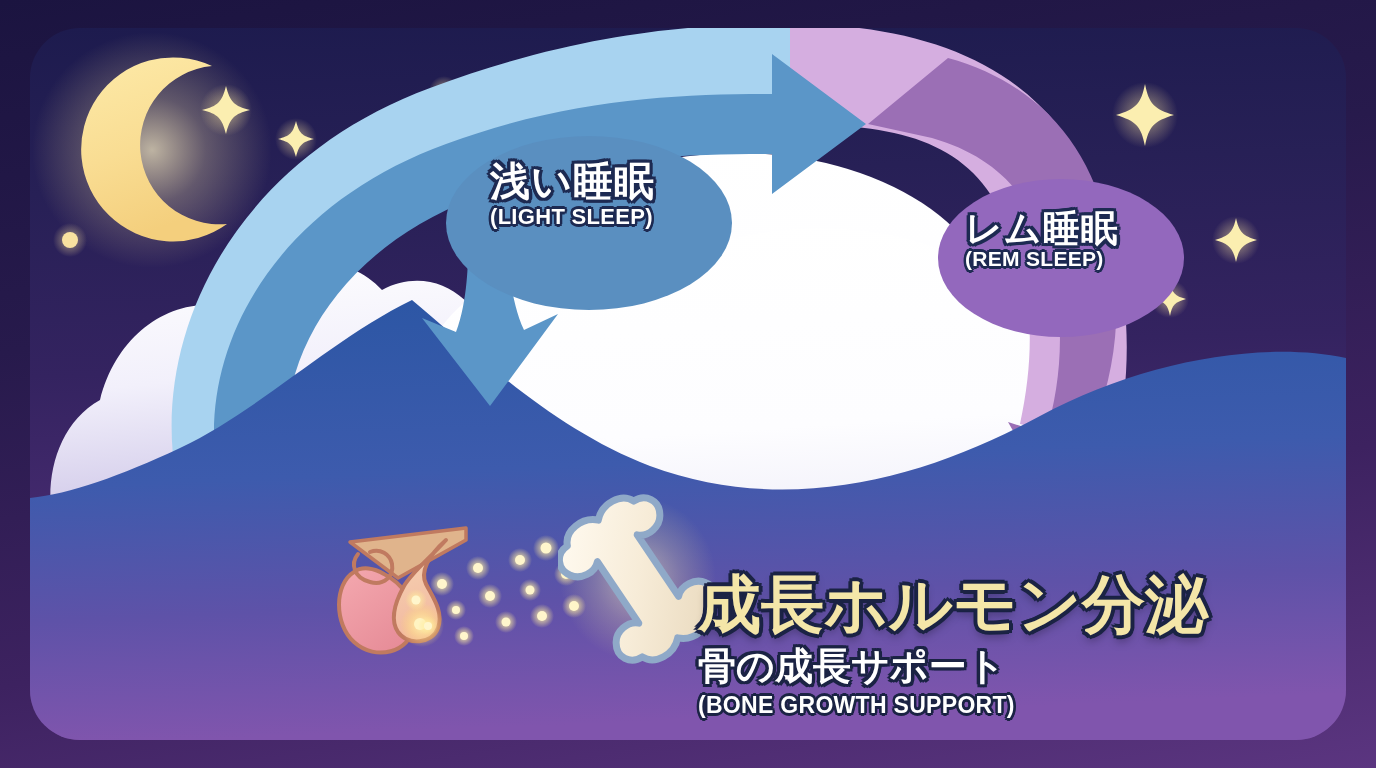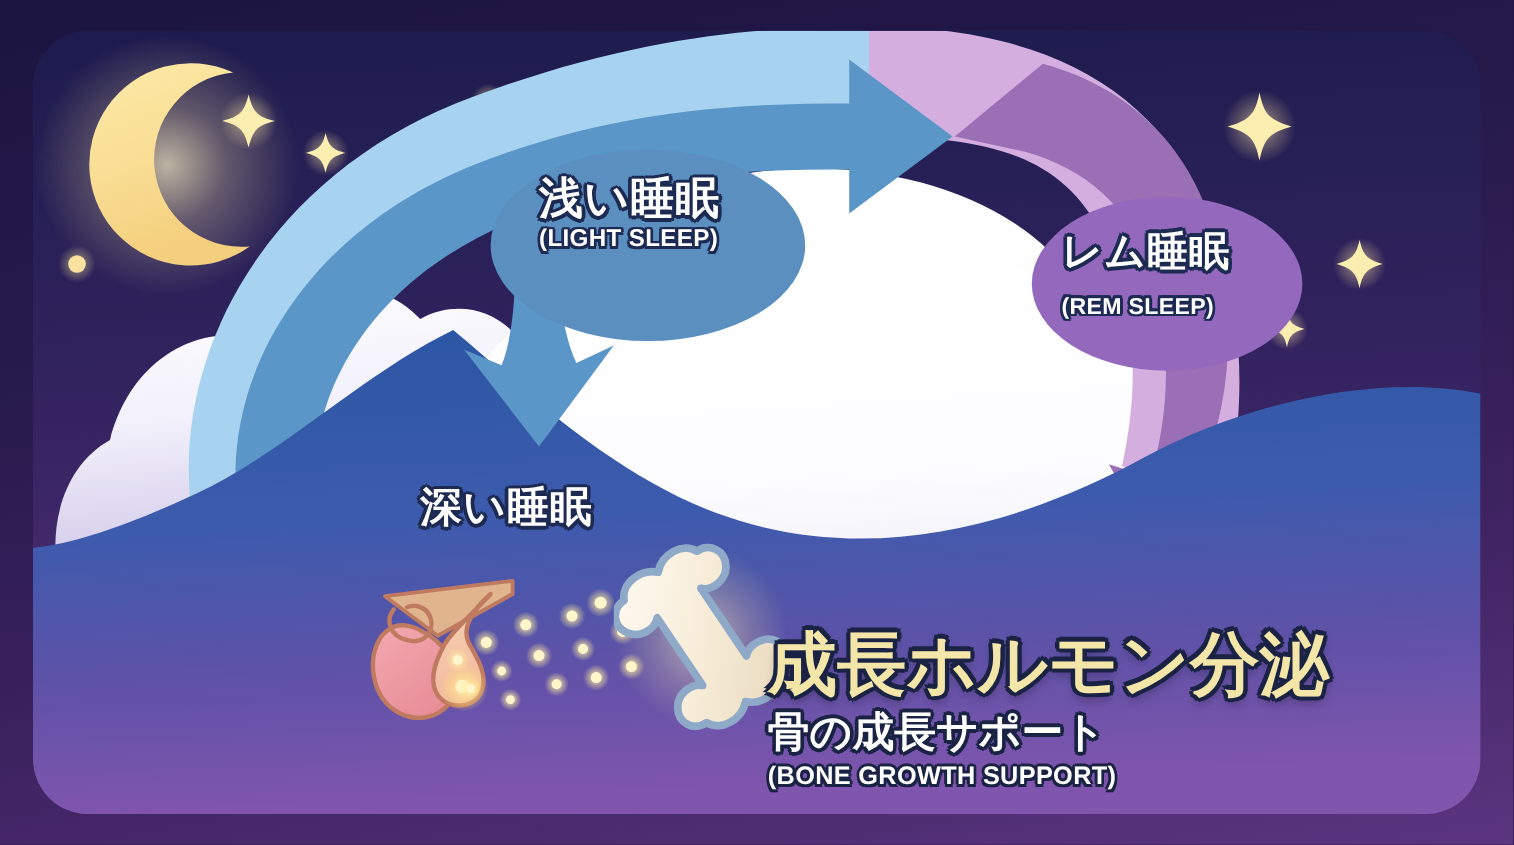--- a/index.html
+++ b/index.html
@@ -42,21 +42,21 @@
       -2.6px 0 0 #1d2a52, 2.6px 0 0 #1d2a52,
        0 -2.6px 0 #1d2a52, 0 2.6px 0 #1d2a52;
   }
   
   #light-sleep-label{left:460px;top:133px;width:190px;}
   #light-sleep-label .jp{font-size:40px;}
   #light-sleep-label .en{font-size:22px;margin-top:4px;}
   
   #rem-sleep-label{left:935px;top:182px;width:190px;}
   #rem-sleep-label .jp{font-size:37px;}
-  #rem-sleep-label .en{font-size:21px;margin-top:20px;}
+  #rem-sleep-label .en{font-size:21px;margin-top:0;}
   
   #deep-sleep-label{left:352px;top:415px;width:190px;}
   #deep-sleep-label .jp{font-size:38px;}
   #deep-sleep-label .en{font-size:22px;margin-top:4px;}
   
   #headline{
     position:absolute;left:668px;top:543px;width:590px;text-align:left;
     user-select:none;
   }
   #headline .hl-main{
@@ -379,21 +379,20 @@
       <span class="jp">浅い睡眠</span>
       <span class="en">(LIGHT SLEEP)</span>
     </div>
 
     <div class="lbl" id="rem-sleep-label">
       <span class="jp">レム睡眠</span>
       <span class="en">(REM SLEEP)</span>
     </div>
 
     <div class="lbl" id="deep-sleep-label">
-      <span class="jp">深い睡眠</span>
     </div>
 
     <div id="headline">
       <span class="hl-main">成長ホルモン分泌</span>
       <span class="hl-sub">骨の成長サポート</span>
       <span class="hl-en">(BONE GROWTH SUPPORT)</span>
     </div>
 
   </div>
 </div>

